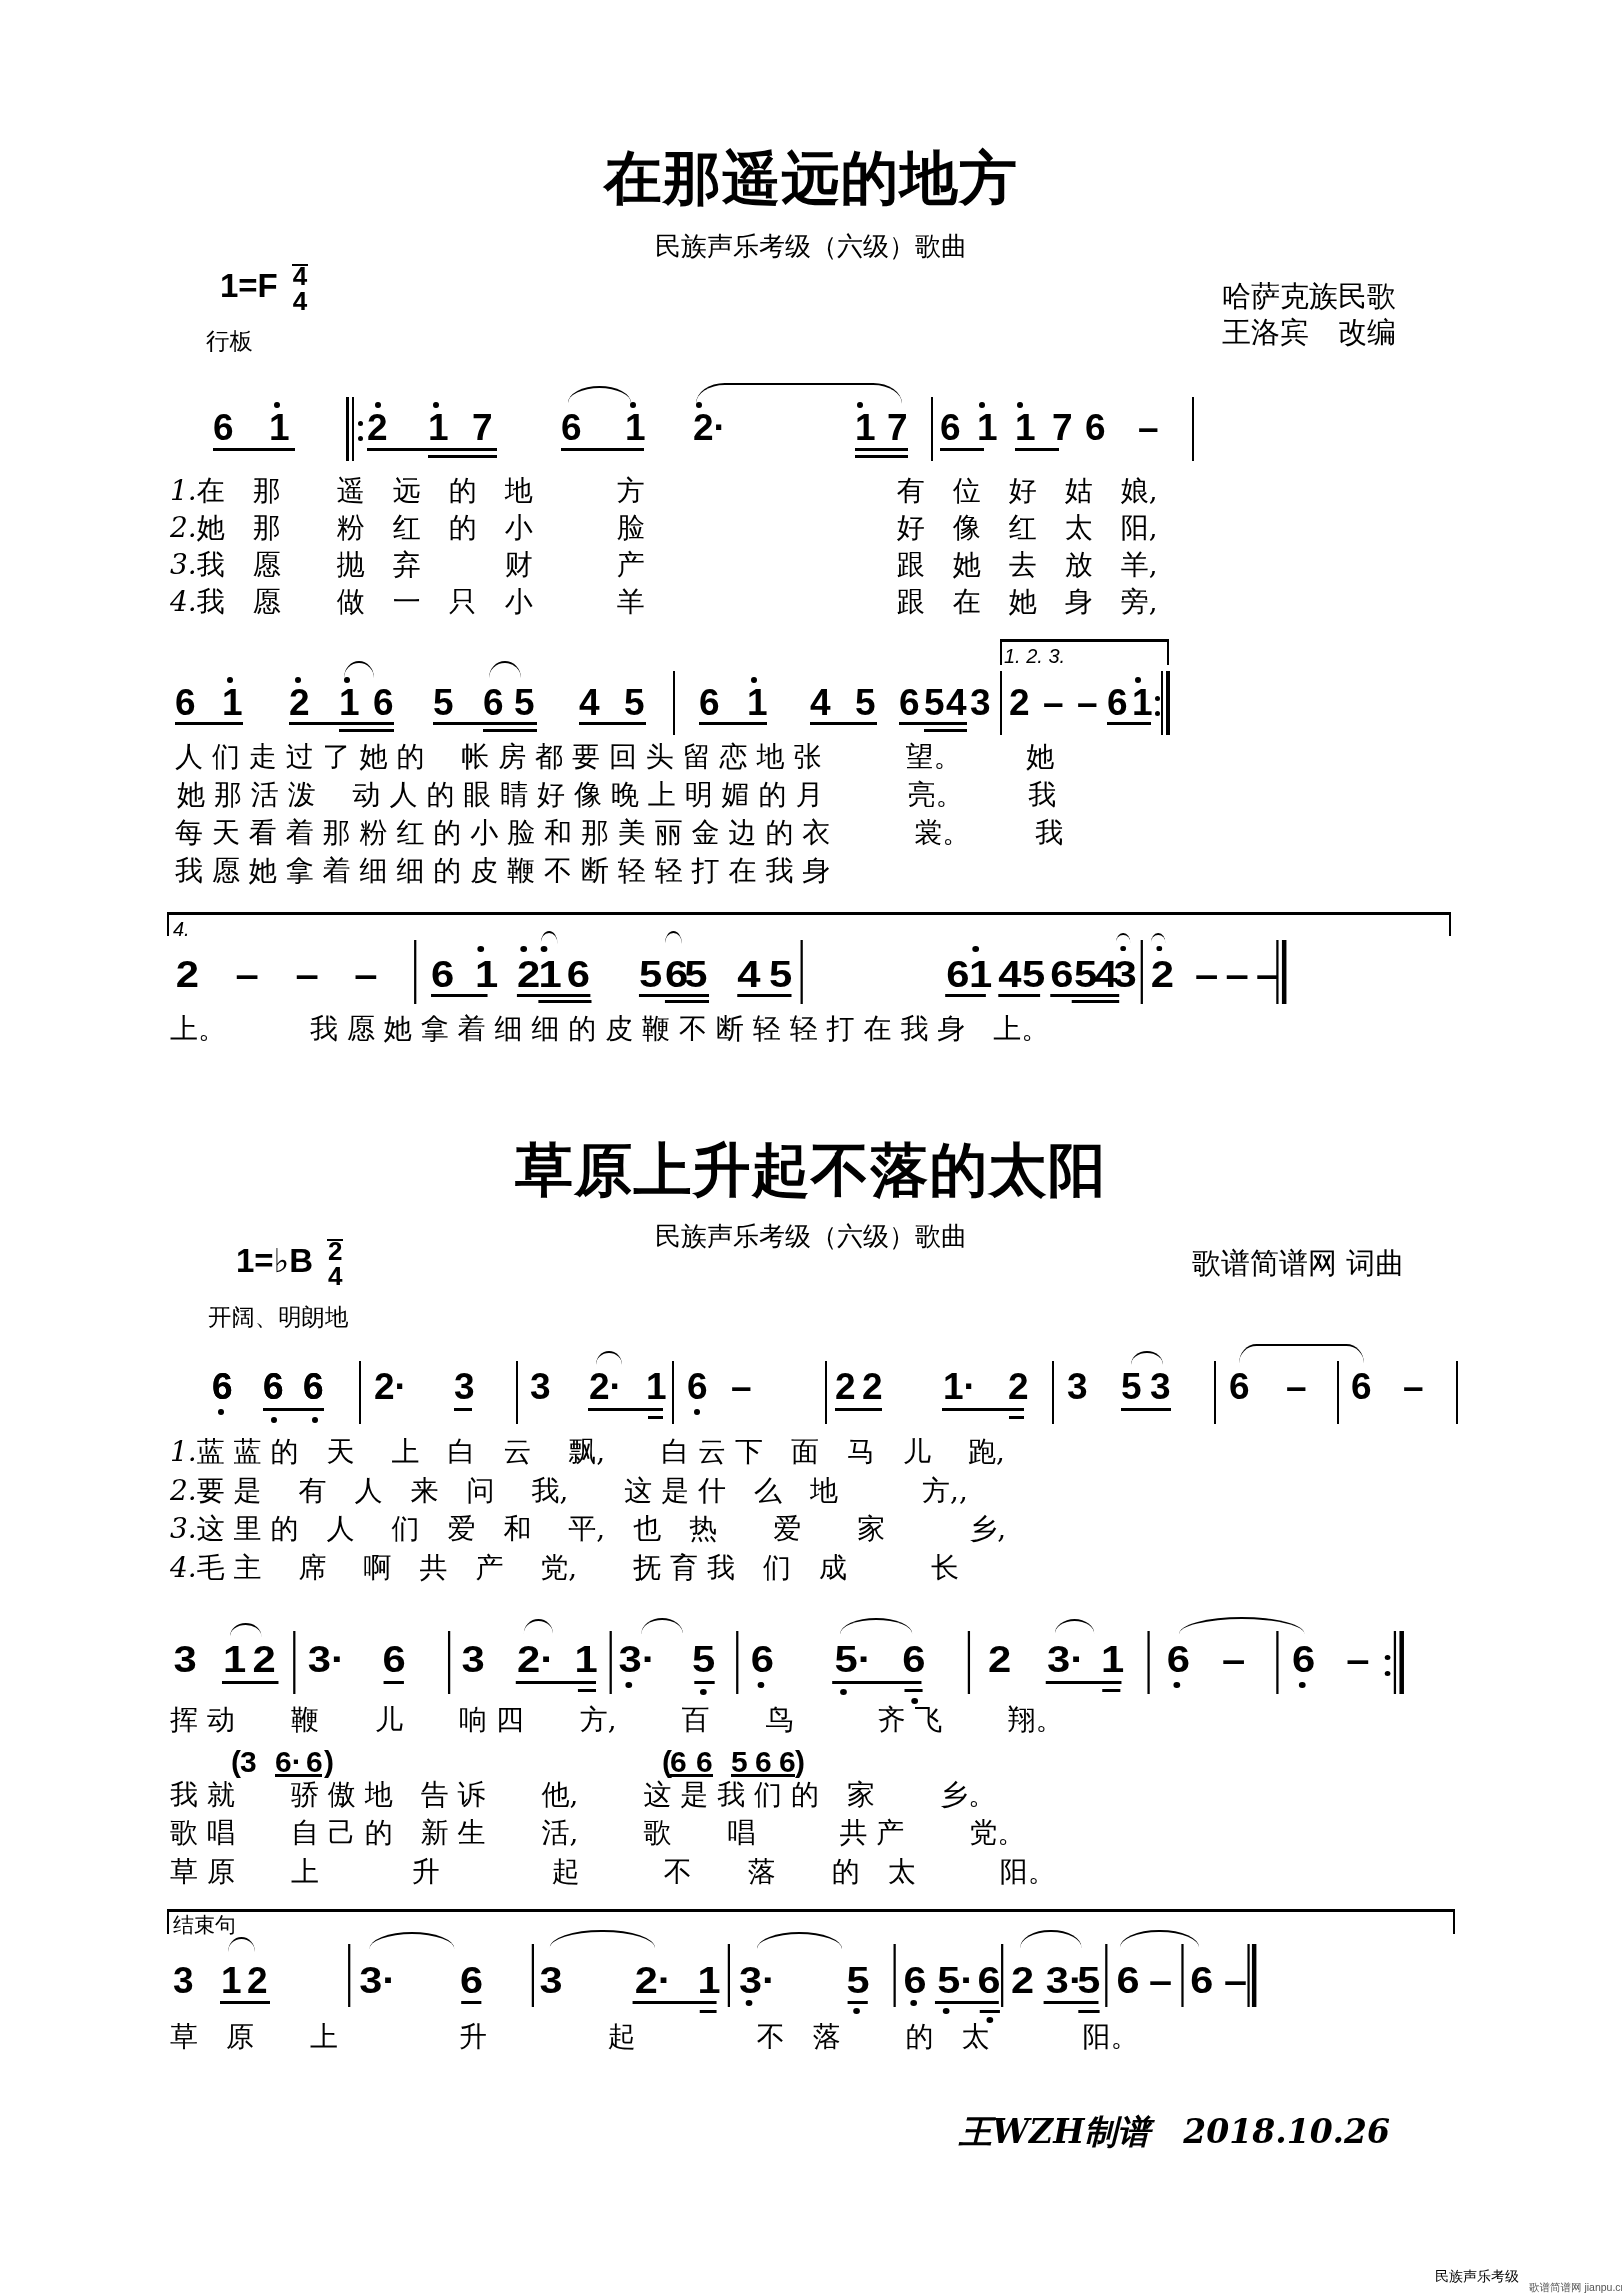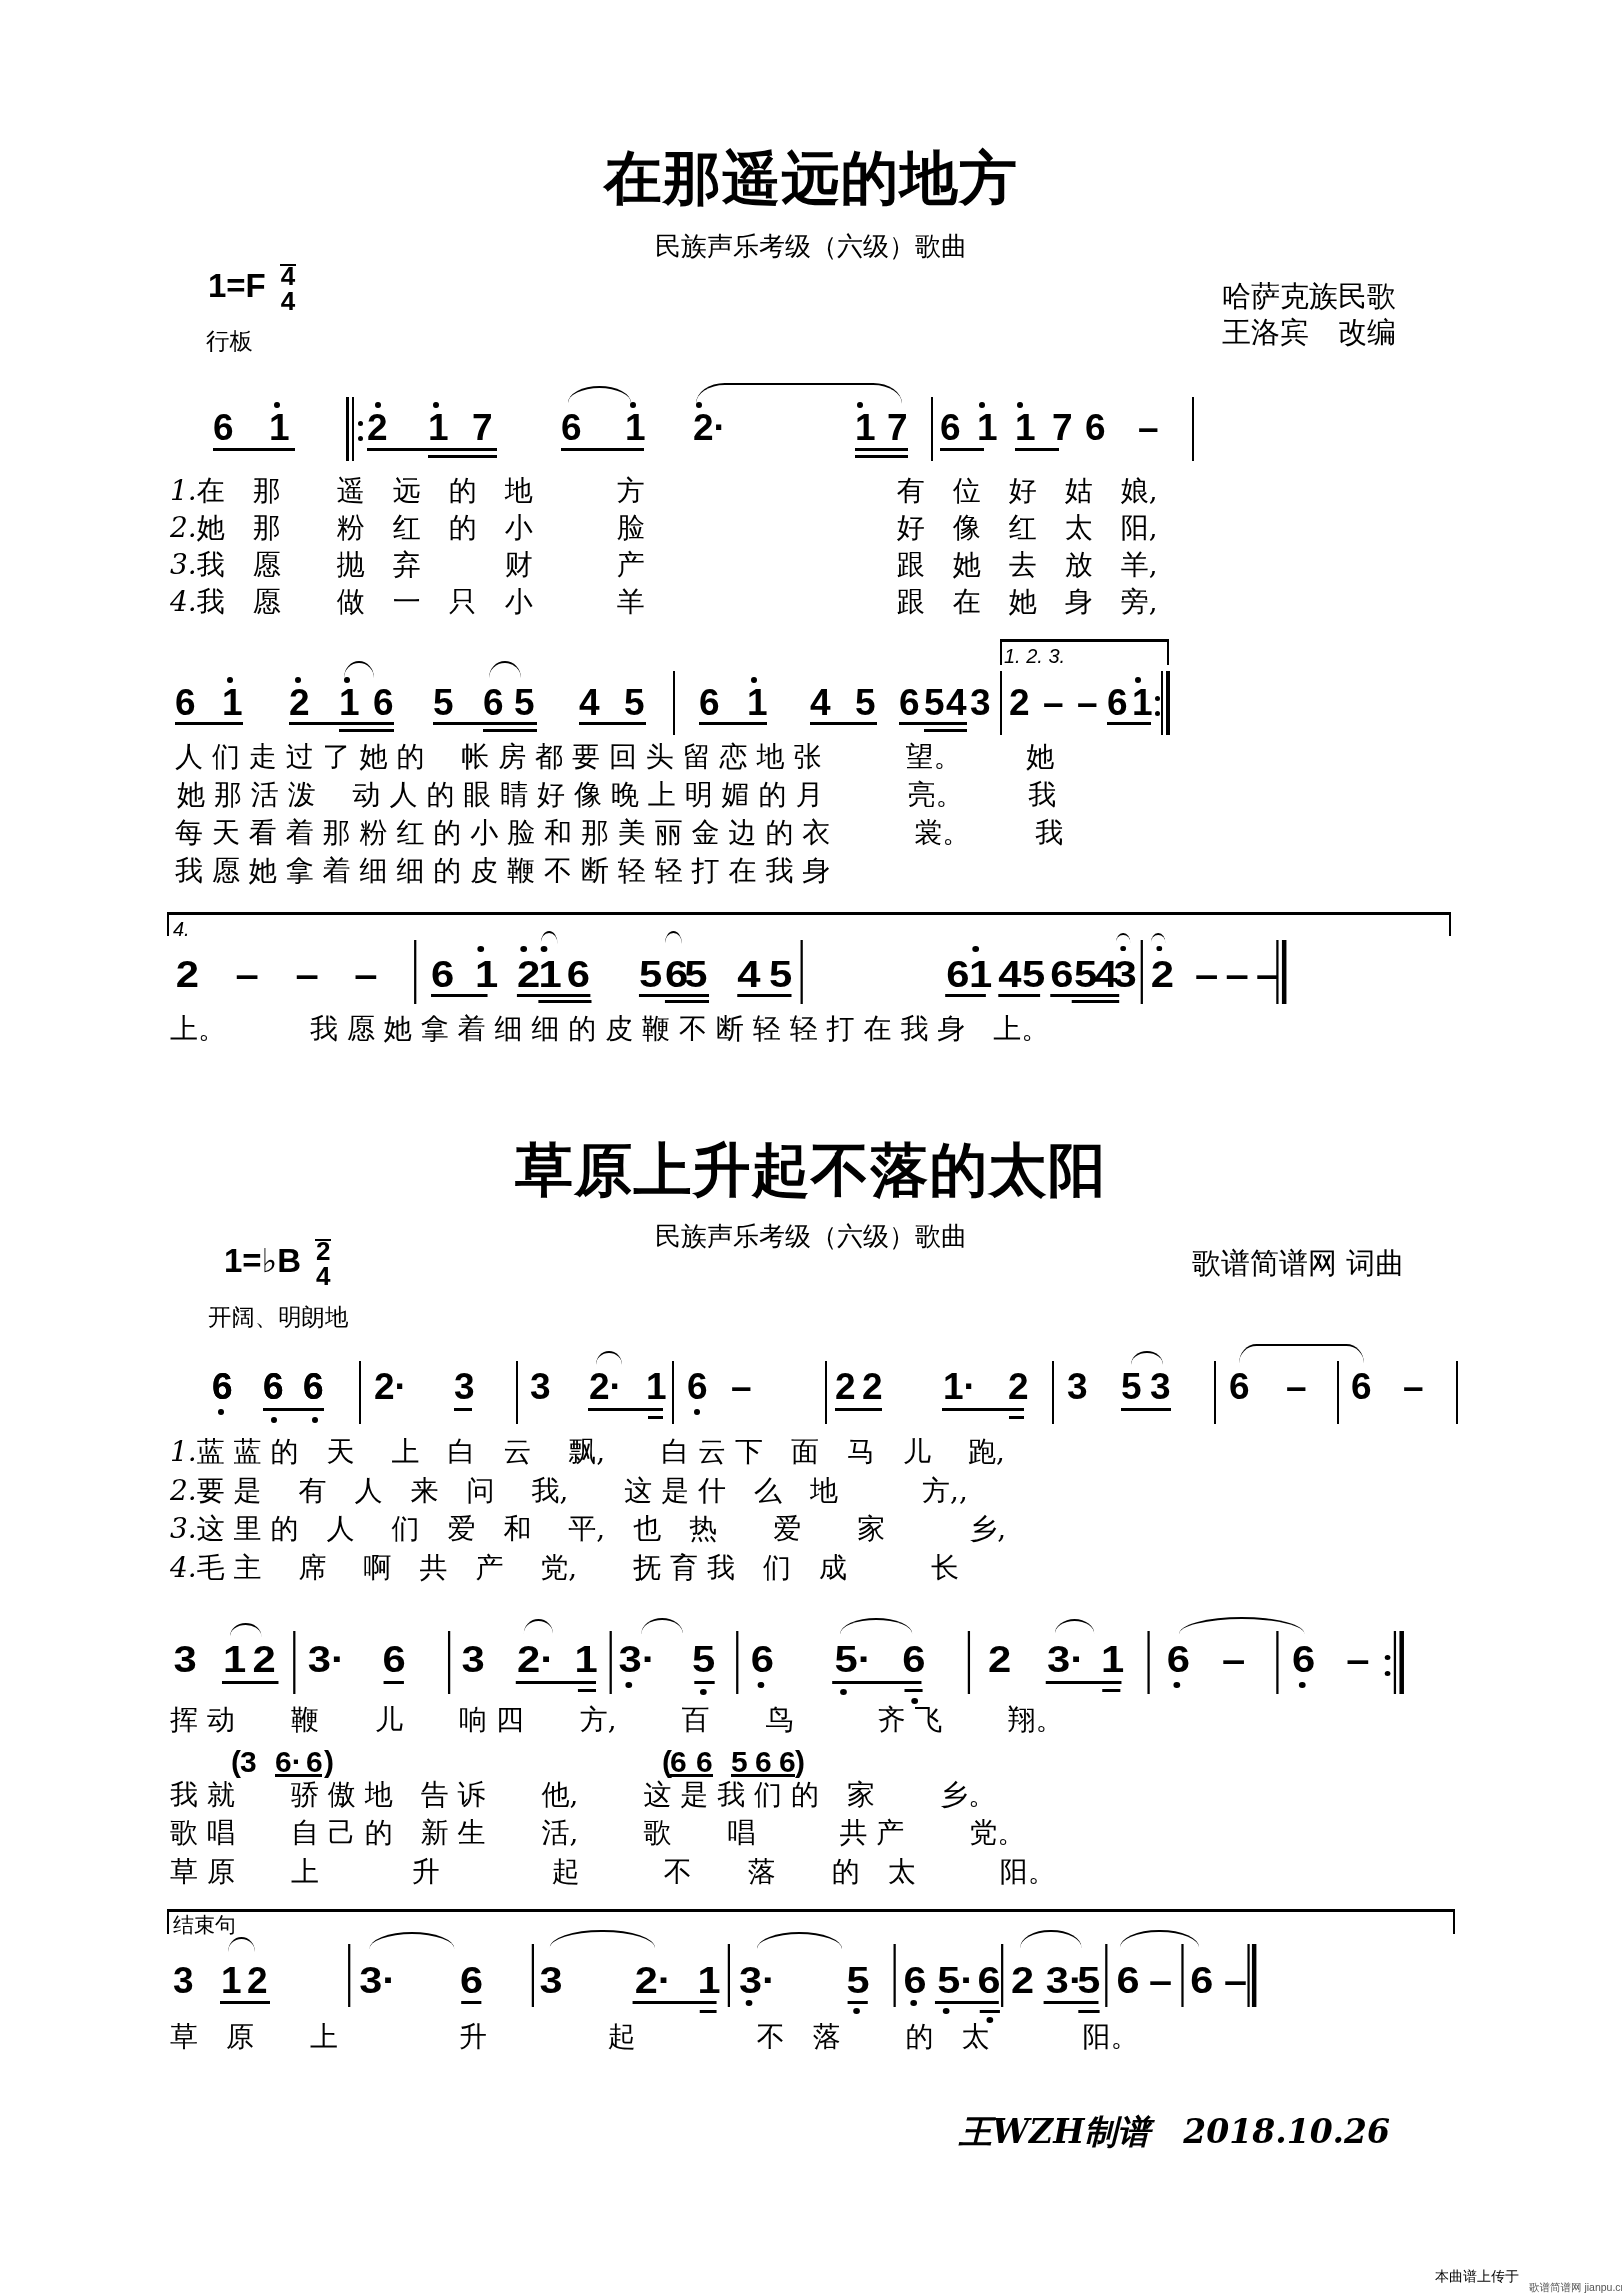--- a/index.html
+++ b/index.html
@@ -3,21 +3,21 @@
 <meta charset="utf-8">
 <style>
   html,body{margin:0;padding:0;background:#fff;}
   body{width:1623px;height:2295px;position:relative;overflow:hidden;color:#000;
        font-family:"Liberation Sans","DejaVu Sans",sans-serif;}
   .abs{position:absolute;}
   .title{font-family:"DejaVu Serif","Liberation Serif",serif;font-size:58px;font-weight:bold;letter-spacing:1.2px;white-space:nowrap;transform:translateX(-50%);}
   .subtitle{font-size:26px;white-space:nowrap;transform:translateX(-50%);}
   .meta-sm{font-size:23.4px;white-space:nowrap;}
   .credit{font-size:29px;white-space:nowrap;line-height:36px;text-align:left;font-family:"DejaVu Serif",serif;}
-  .key{font-size:33px;font-weight:bold;white-space:nowrap;}
+  .key{font-size:33px;font-weight:bold;white-space:nowrap;margin-left:12px;}
   .frac{display:inline-flex;flex-direction:column;align-items:center;vertical-align:middle;font-size:26px;font-weight:bold;line-height:24.6px;margin-left:15px;}
   .frac .bar{width:16.4px;height:2.3px;background:#000;}
   .note{position:absolute;font-size:37px;font-weight:bold;line-height:37px;font-family:"Liberation Sans",sans-serif;white-space:nowrap;}
   .bl{position:absolute;width:2.9px;background:#000;}
   .blt{position:absolute;width:2.3px;background:#000;}
   .ul{position:absolute;height:2.9px;background:#000;}
   .dot{position:absolute;width:5.8px;height:5.8px;border-radius:50%;background:#000;}
   .slur{position:absolute;border-top:2.9px solid #000;border-radius:50% 50% 0 0/100% 100% 0 0;height:15px;}
   .lyric{position:absolute;font-size:28px;white-space:pre;font-family:"DejaVu Serif","Liberation Serif",serif;letter-spacing:0;}
   .volta{position:absolute;border-top:3.5px solid #000;border-left:2.3px solid #000;}
@@ -554,21 +554,21 @@
   <div class="bar" style="left:1136px;top:1944px;height:63px;width:3.5px" data-name="final-bar-thick"></div>
 </div>
 <style>
   
   [data-name="song2-ending-page"]{transform:translateX(0);}
 </style>
 
 <div class="lyric" style="left:170px;top:2018px" data-name="song2-lyrics-ending">草　原　　上　　　　 升　　　　 起　　　　 不　落　　 的　太　　　 阳。</div>
 
 <div class="abs sig" style="left:959px;top:2110px" data-name="arranger-signature">王WZH制谱　2018.10.26</div>
-<div class="abs wm" style="left:1435px;top:2268px;font-size:14px" data-name="watermark-upload">本曲谱上传于</div>
+<div class="abs wm" style="left:1435px;top:2268px;font-size:14px" data-name="watermark-upload">民族声乐考级</div>
 <div class="abs wm" style="left:1529px;top:2281px;font-size:10.5px;color:#555" data-name="watermark-site">歌谱简谱网 jianpu.cn</div>
 
 <style>
   
   [data-name="song1-line2"], [data-name="song1-line3-final"],
   [data-name="song2-staff-line1"], [data-name="song2-line2"], [data-name="song2-line3"], [data-name="song2-ending-page"]{
     transform-origin:170px 0;
   }
   [data-name="song1-line3-final"]{transform:scaleX(1.13);}
   [data-name="song2-line2"]{transform:scaleX(1.13);}

